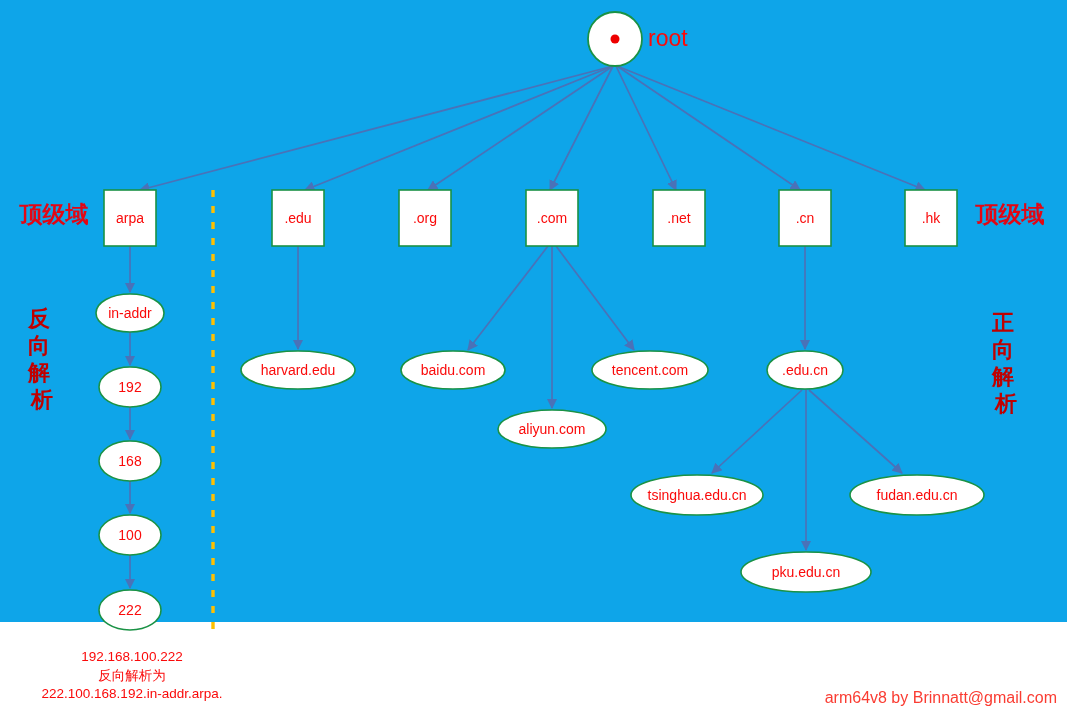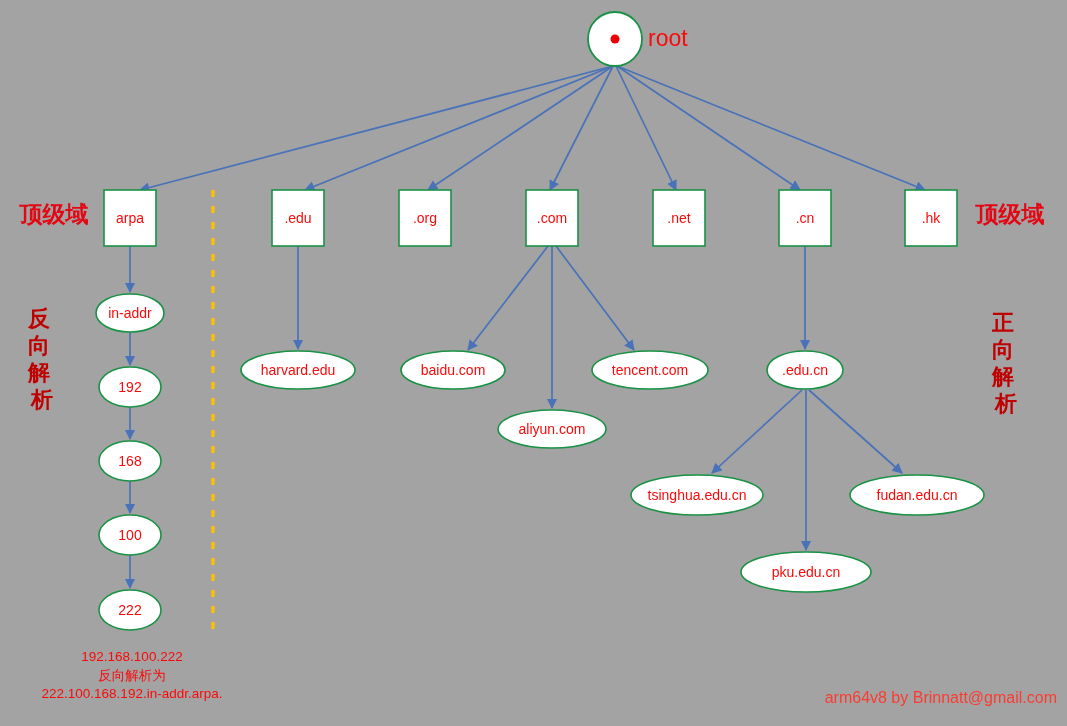--- a/index.html
+++ b/index.html
@@ -9,22 +9,22 @@
   }
   body {
     width: 1067px;
     height: 726px;
     overflow: hidden;
     font-family: "Liberation Sans", "DejaVu Sans", sans-serif;
   }
   #diagram-root {
     position: relative;
     width: 1067px;
-    height: 726px;
-    background: #a3a3a3;
+    height: 622px;
+    background: #0ea5e9;
   }
   svg#dns-canvas {
     position: absolute;
     left: 0;
     top: 0;
     width: 1067px;
     height: 726px;
     display: block;
   }
   .node-box {

